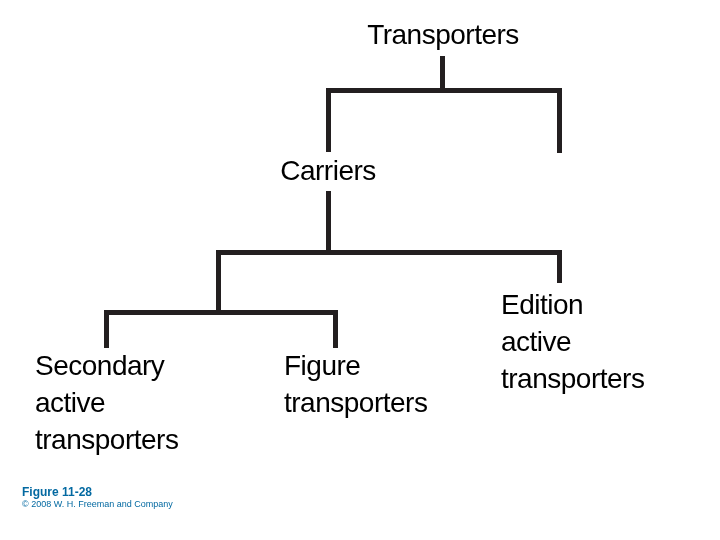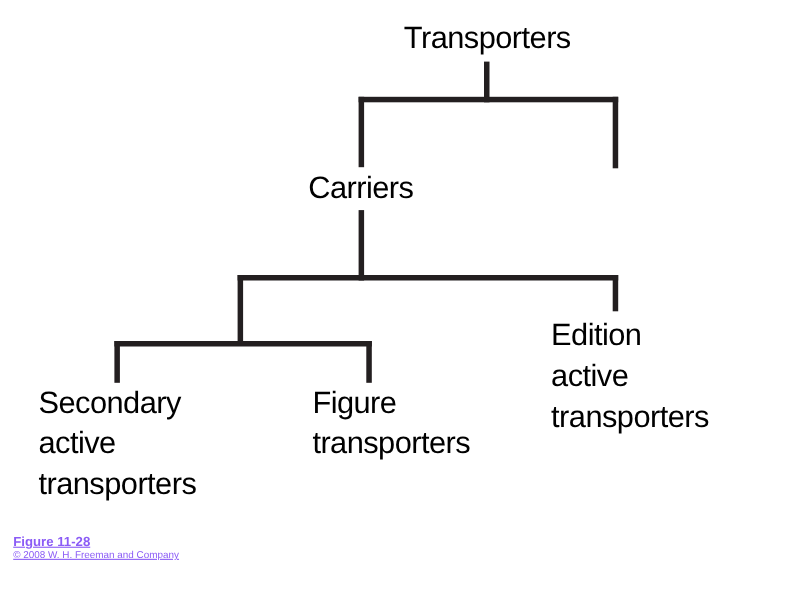--- a/index.html
+++ b/index.html
@@ -46,24 +46,23 @@
   
   .n-transporters { left: 293px; top: 16px;  width: 300px; }
   .n-carriers     { left: 228px; top: 152px; width: 200px; }
   .n-channels     { left: 457px; top: 152px; width: 200px; }
   .n-secondary    { left: 35px;  top: 347px; width: 230px; }
   .n-passive      { left: 284px; top: 347px; width: 220px; }
   .n-primary      { left: 501px; top: 286px; width: 220px; }
   
   .caption {
     position: absolute;
-    left: 12px;
+    left: 22px;
     top: 485px;
-    color: #8b5cf6;
-    text-decoration: underline;
+    color: #0369a1;
   }
   .caption .fig-num {
     font-size: 12px;
     font-weight: 700;
     line-height: 14px;
     letter-spacing: 0;
   }
   .caption .fig-src {
     font-size: 9px;
     font-weight: 700;

